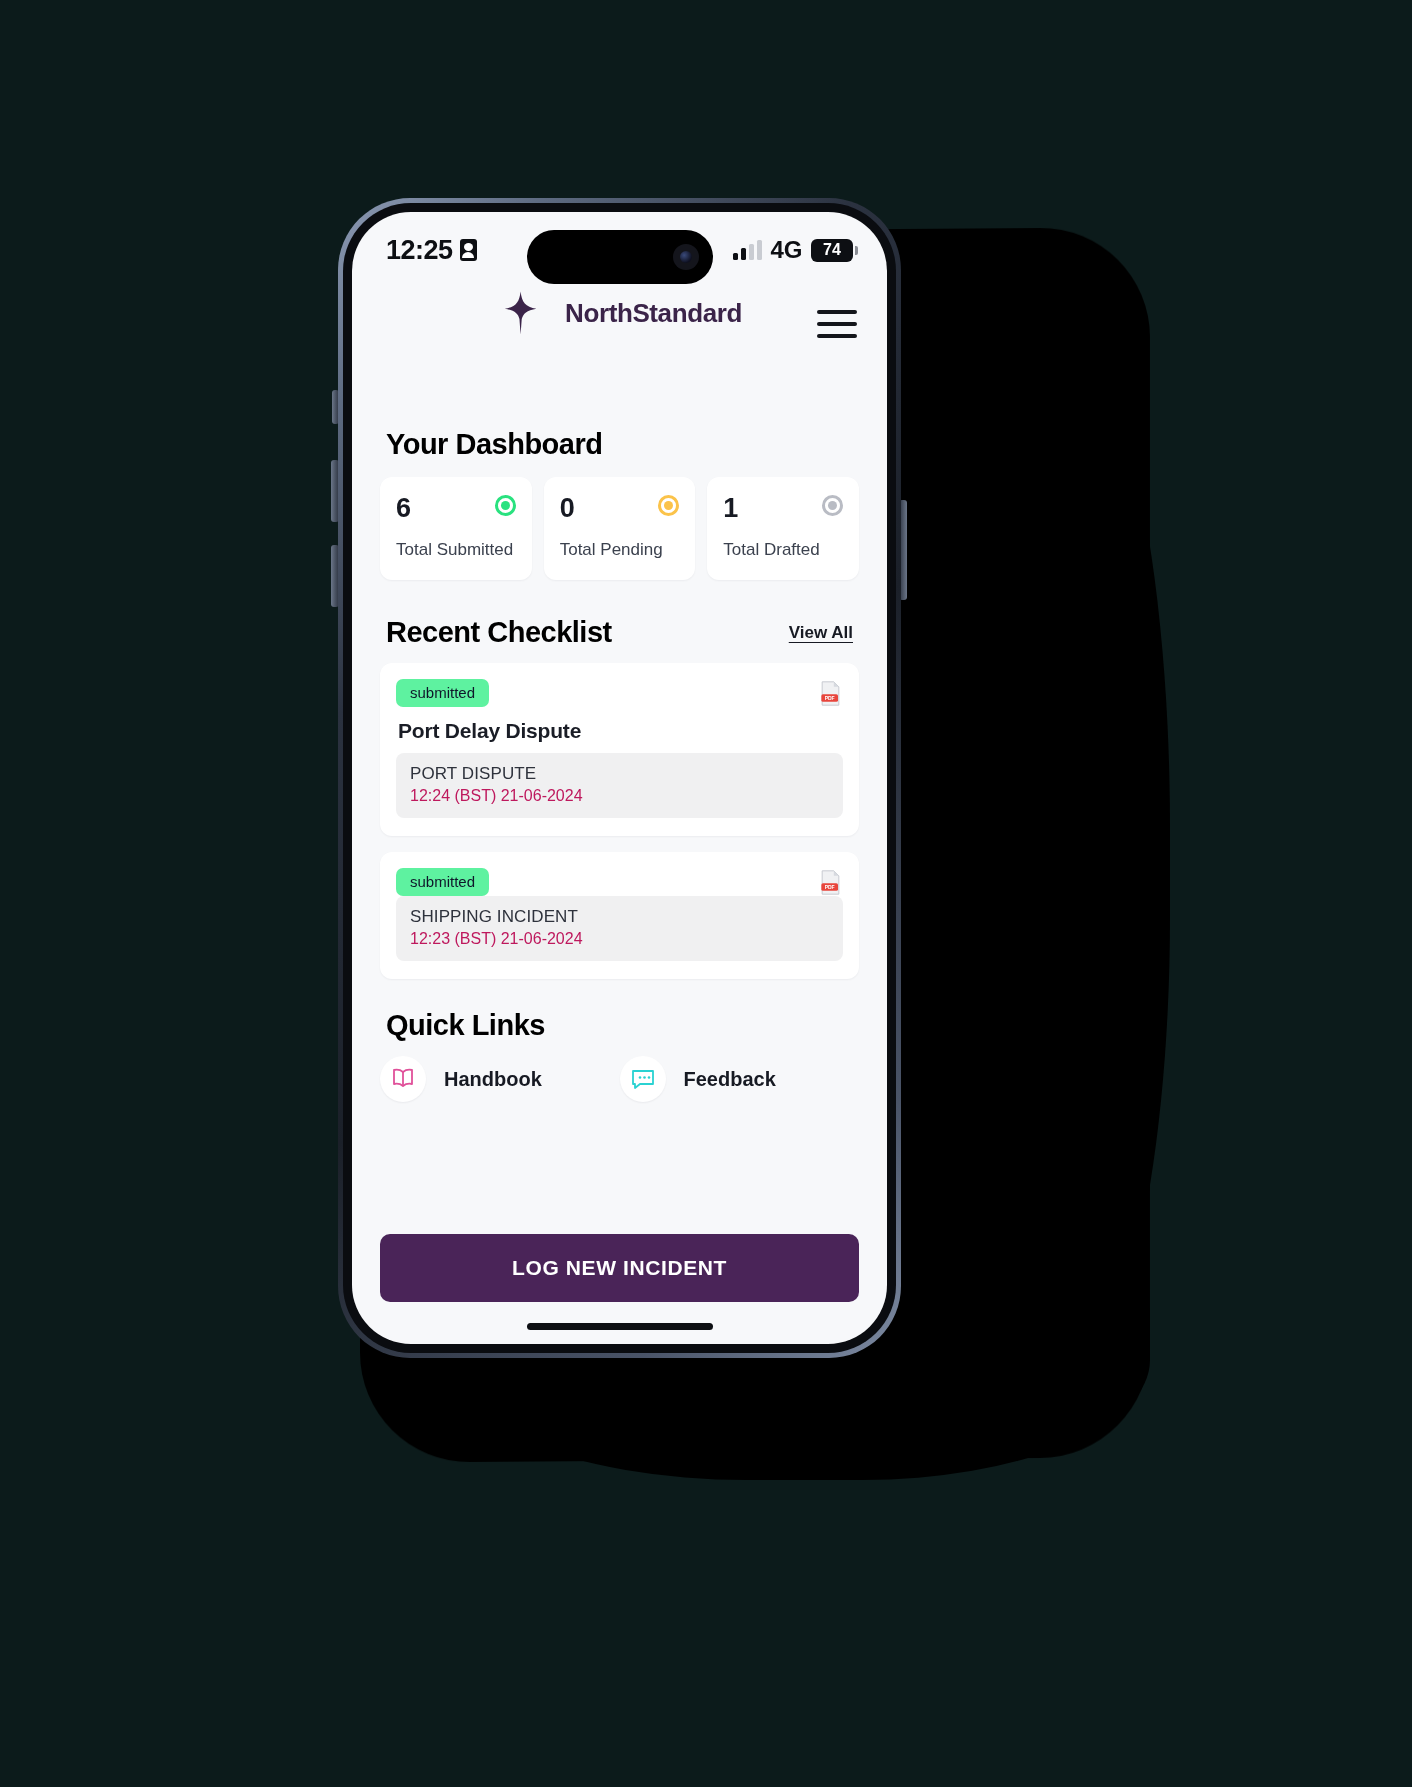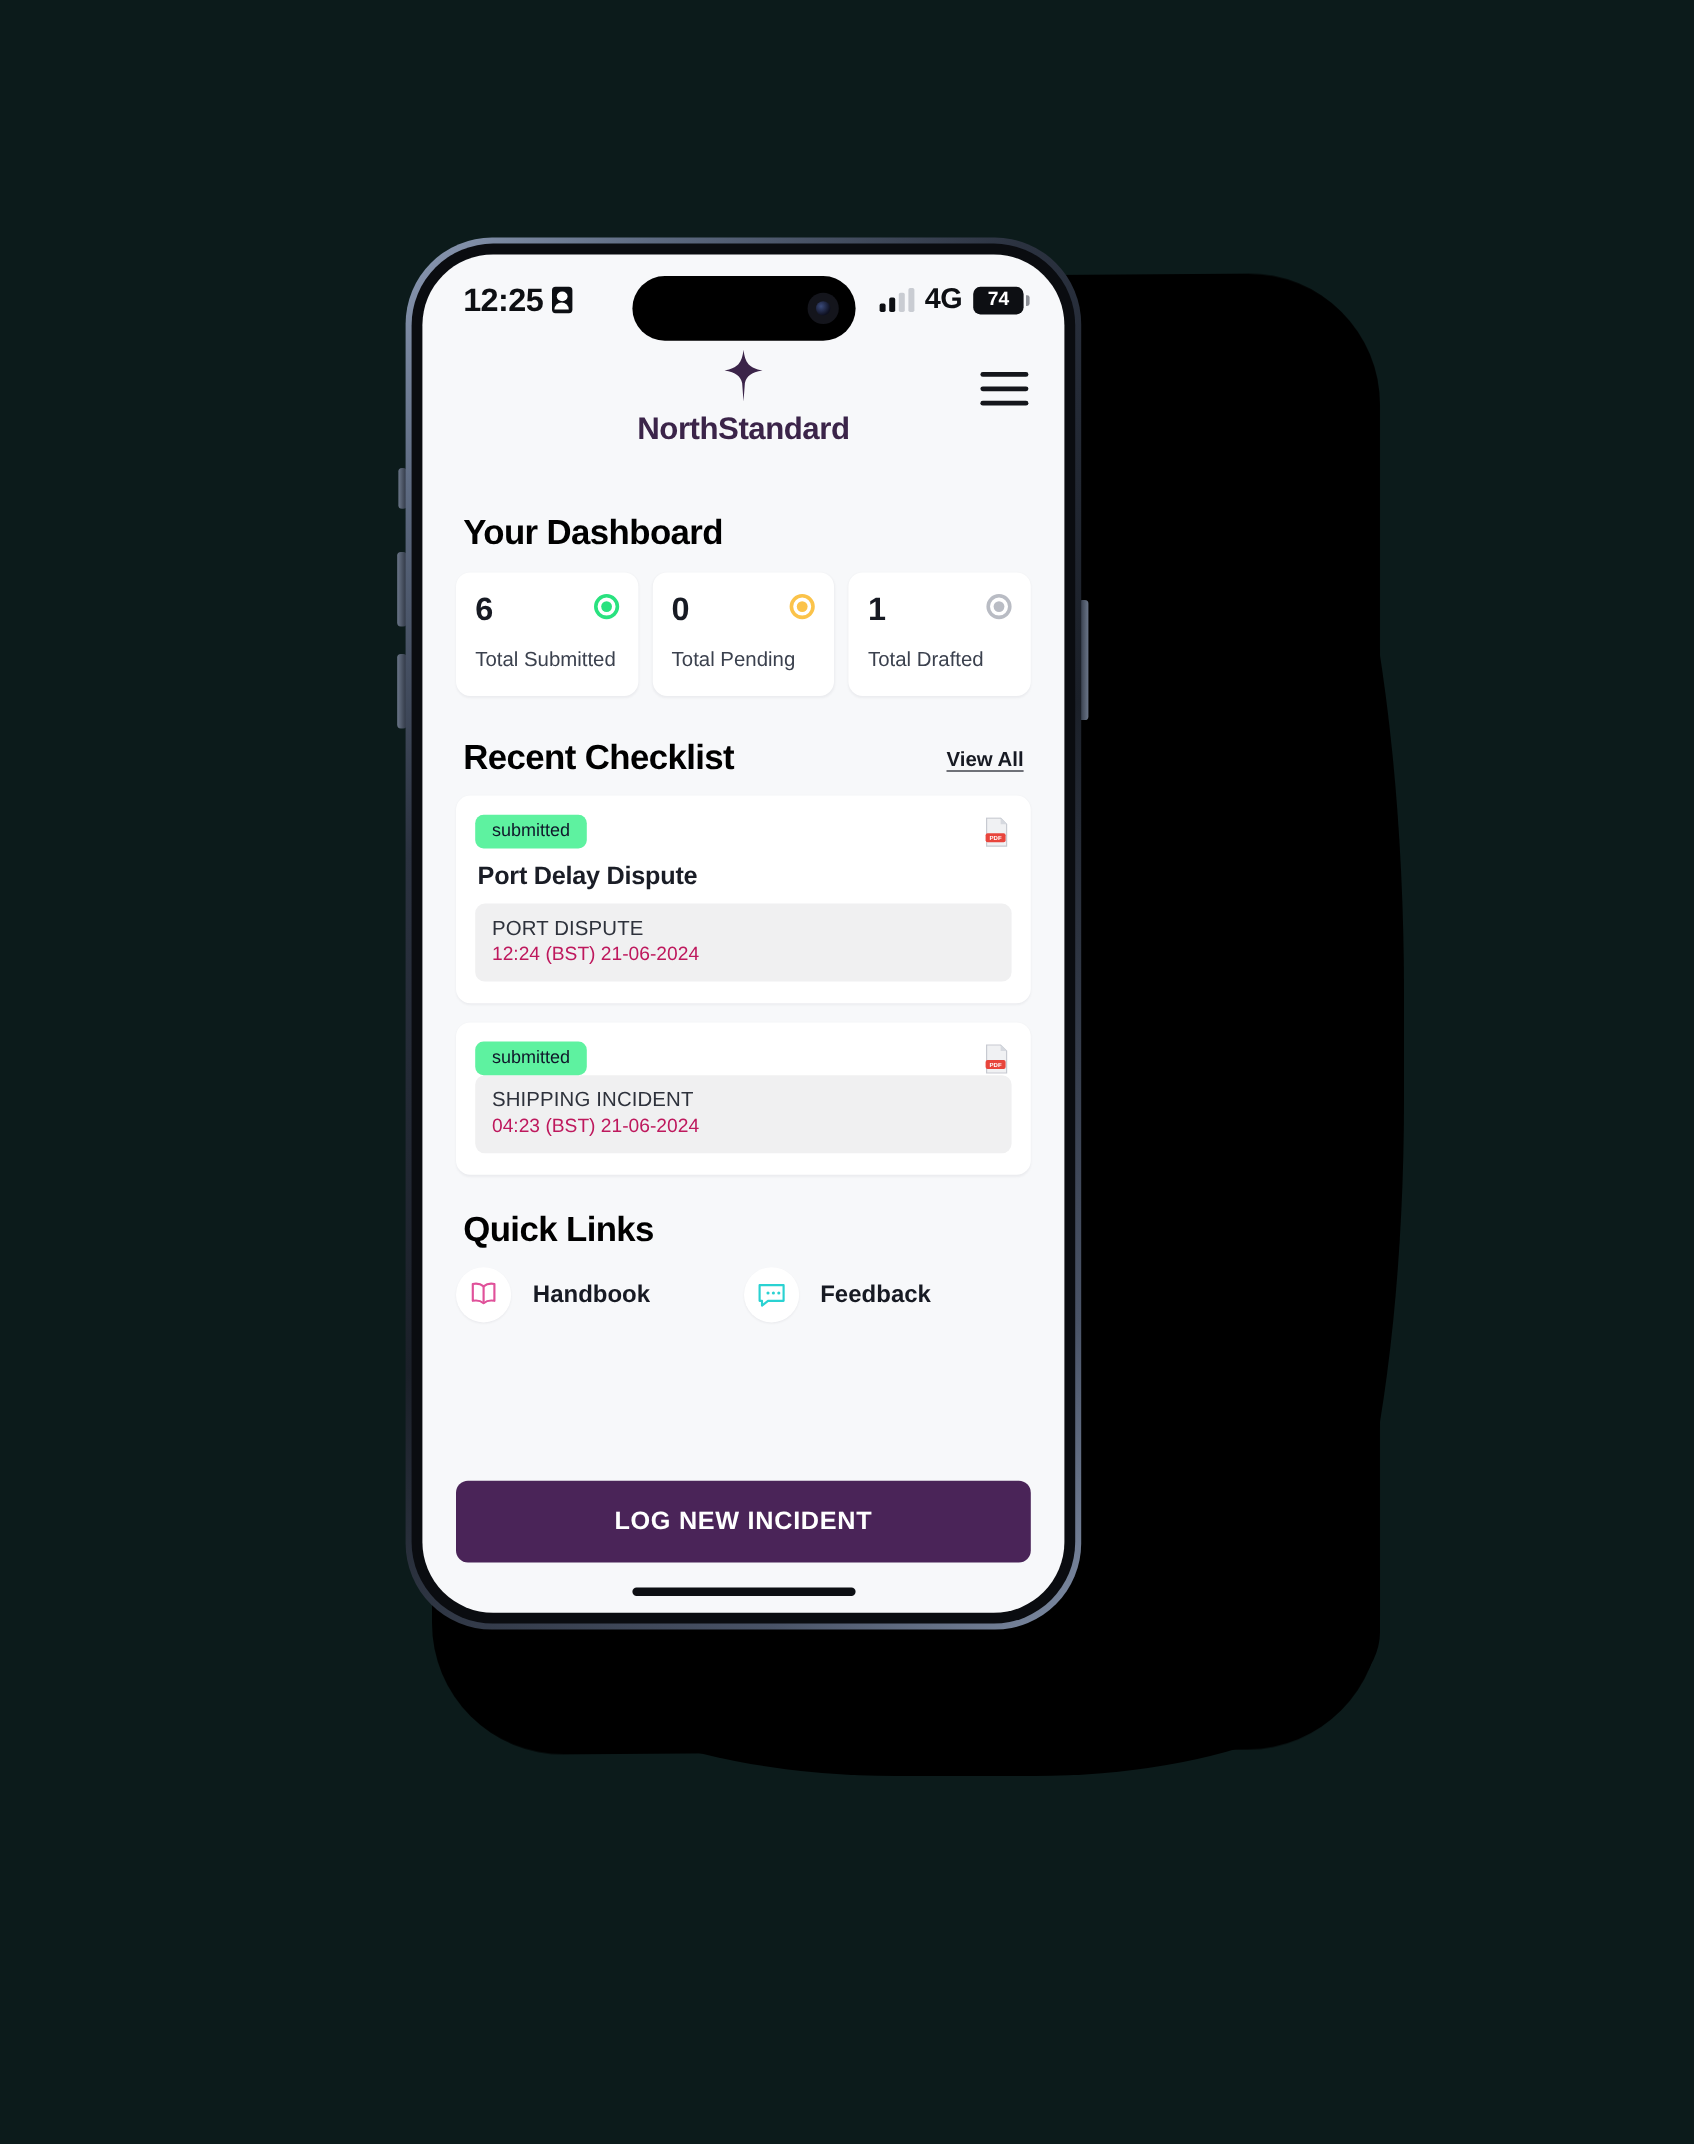--- a/index.html
+++ b/index.html
@@ -131,21 +131,21 @@
 
   
   .app-header {
     position: relative;
     padding: 26px 34px 0 34px;
     height: 120px;
   }
   .brand {
     position:absolute; left:50%; transform:translateX(-50%);
     top: 16px;
-    display:flex; flex-direction:column; align-items:center; gap:6px;
+    display:flex; flex-direction:row; align-items:center; gap:22px;
   }
   .brand-mark { width: 46px; height: 46px; }
   .brand-name {
     font-size: 26px; font-weight: 600; color:#3b2449;
     letter-spacing: -0.4px;
   }
   .hamburger {
     position:absolute; right: 30px; top: 36px;
     width: 40px; height: 28px;
     display:flex; flex-direction:column; justify-content:space-between;
@@ -356,21 +356,21 @@
       <div class="check-card">
         <span class="badge">submitted</span>
         <svg class="pdf-icon" viewBox="0 0 24 30">
           <path d="M2 1h14l6 6v22H2z" fill="#f0f1f3" stroke="#c7cad1" stroke-width="1.2"></path>
           <path d="M16 1l6 6h-6z" fill="#d6d9df"></path>
           <rect x="1" y="16" width="20" height="9" rx="2" fill="#e8453c"></rect>
           <text x="11" y="23" font-size="6" fill="#fff" text-anchor="middle" font-family="Liberation Sans, sans-serif" font-weight="bold">PDF</text>
         </svg>
         <div class="check-meta">
           <div class="meta-type">SHIPPING INCIDENT</div>
-          <div class="meta-time">04:23 (BST) 21-06-2024</div>
+          <div class="meta-time">12:23 (BST) 21-06-2024</div>
         </div>
       </div>
 
       <div class="section-title quick-title">Quick Links</div>
 
       <div class="quick-row">
         <div class="quick-item">
           <span class="qi-circle">
             <svg width="26" height="24" viewBox="0 0 26 24">
               <path d="M13 5c-2.6-2.2-6-2.6-9-2v14c3-.6 6.4-.2 9 2 2.6-2.2 6-2.6 9-2V3c-3-.6-6.4-.2-9 2z" fill="none" stroke="#e0519a" stroke-width="1.8" stroke-linejoin="round"></path>

